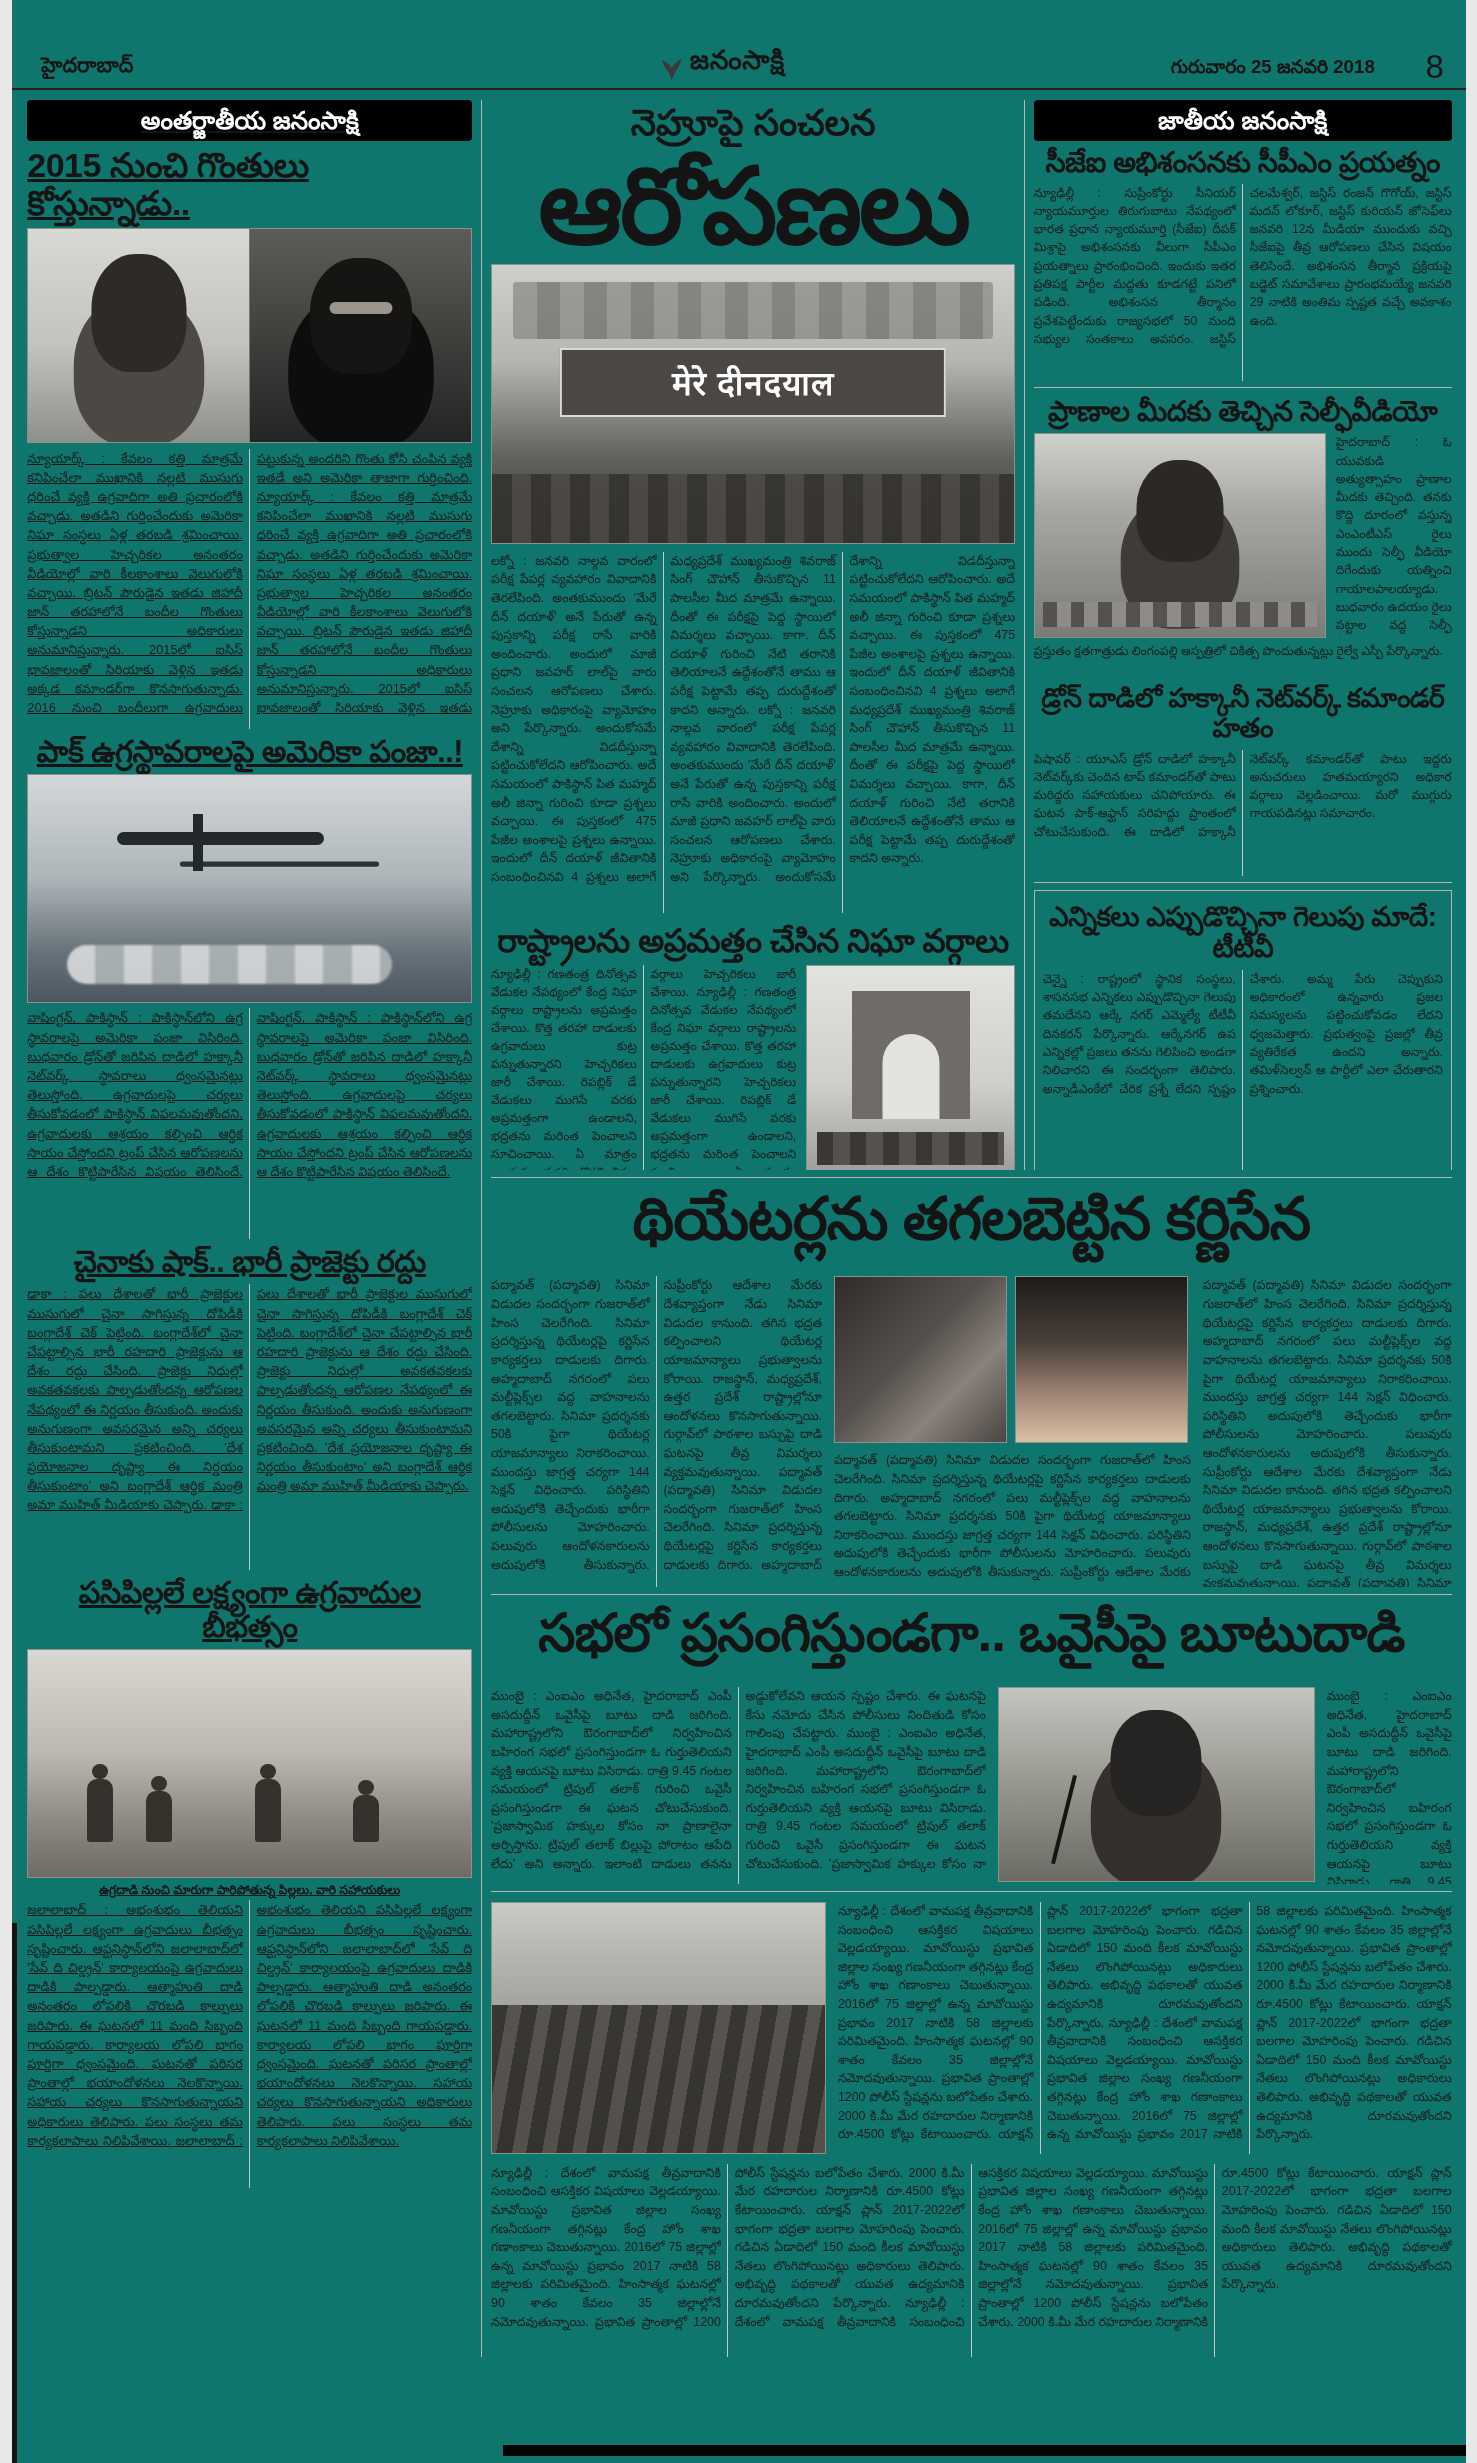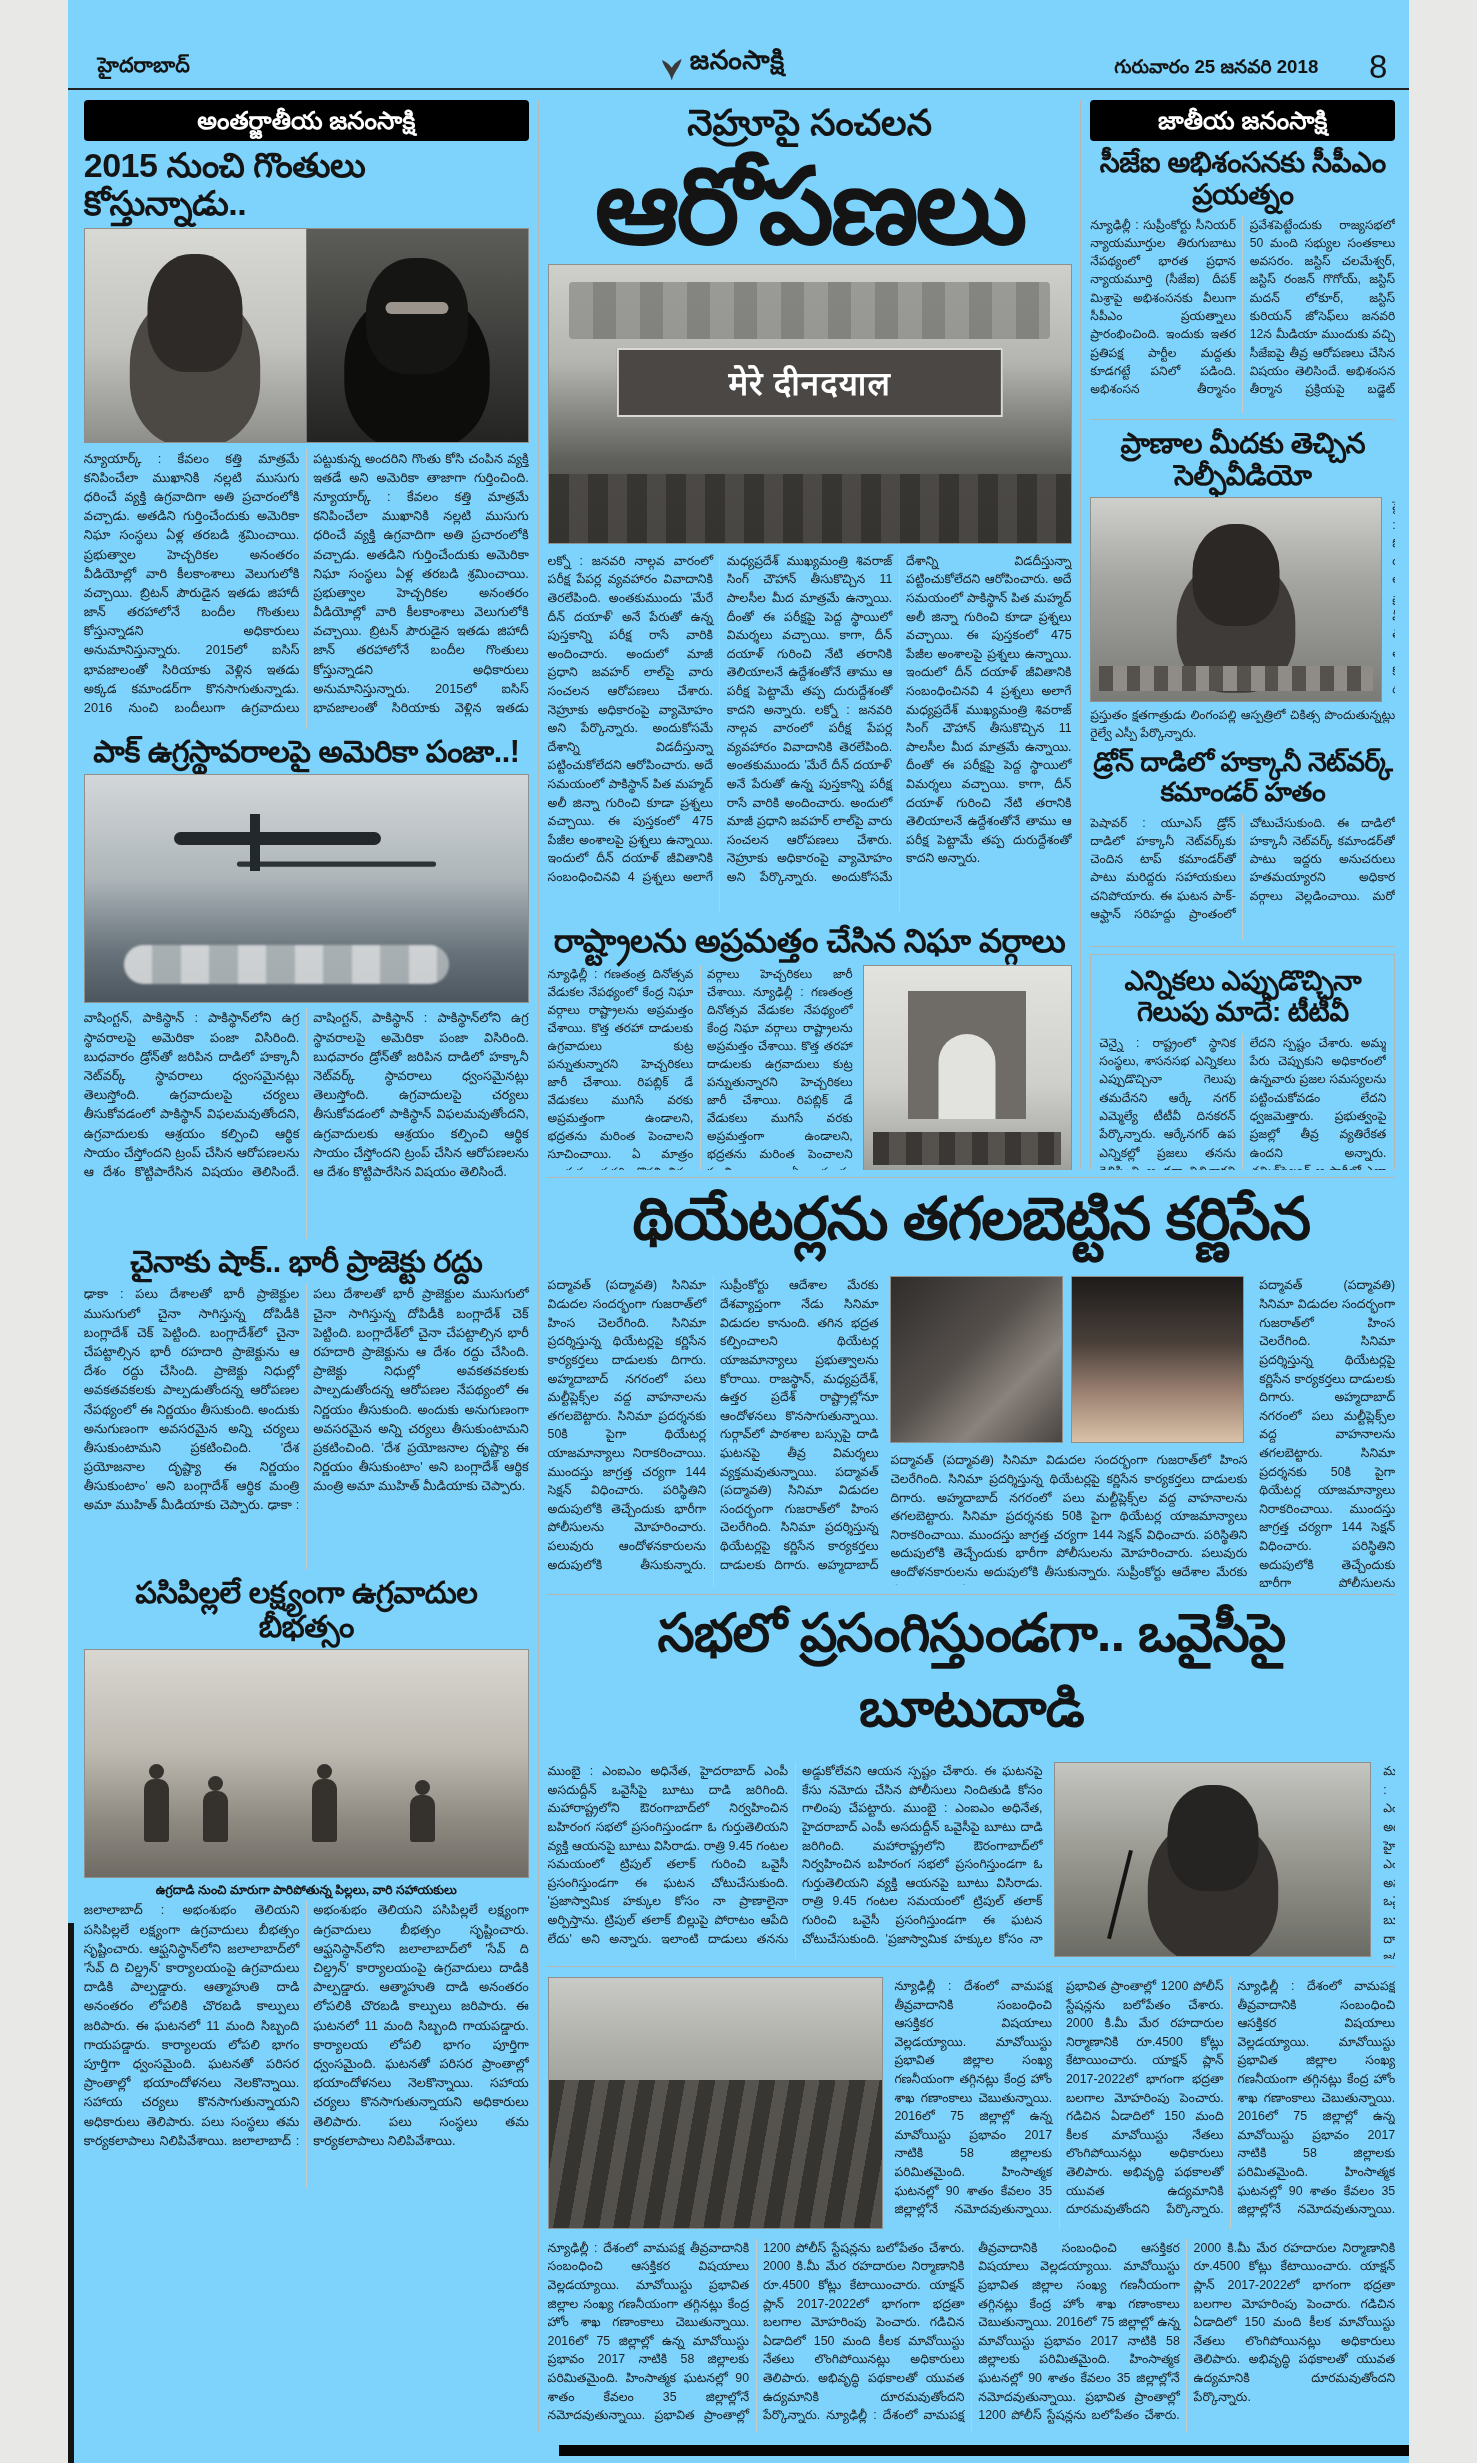--- a/index.html
+++ b/index.html
@@ -1,31 +1,31 @@
 <!DOCTYPE html>
 <html><head>
 <meta charset="utf-8">
 <style>
   * { margin:0; padding:0; box-sizing:border-box; }
   html,body { background:#e8e8e6; }
   body { font-family:"Liberation Sans", sans-serif; color:#141414; }
-  .page { position:relative; width:1341px; height:2464px; margin:0 auto; background:#7dd3fc; overflow:hidden; }
+  .page { position:relative; width:1454px; height:2464px; margin:0 auto; background:#0f766e; overflow:hidden; }
 
   
   .topbar { display:flex; align-items:flex-end; padding:45px 21.7px 5.9px 29.6px; border-bottom:2px solid #222; }
   .edition { font-size:20.7px; font-weight:bold; width:325px; }
   .masthead { flex:1; text-align:center; font-size:26.6px; font-weight:bold; letter-spacing:0.5px; display:flex; align-items:flex-end; justify-content:center; gap:5.9px; }
   .masthead svg { display:inline-block; }
   .dateblock { width:296px; text-align:right; font-size:18.7px; font-weight:bold; }
   .pagenum { width:69px; text-align:right; font-size:33px; font-weight:normal; line-height:0.9; padding-left:13.8px; }
 
   
   .content { display:flex; padding:9.9px 13.8px 0 15.8px; }
   .vrule { width:1px; background:#b8b8b4; margin:0 8.9px; }
-  .col-left { width:445px; flex:none; }
+  .col-left { width:445px; flex:none;text-decoration:underline; }
   .main-right { flex:1; min-width:0; }
   .top-band { display:flex; height:1070px; overflow:hidden; }
   .col-center { width:524px; flex:none; }
   .col-right { flex:1; min-width:0; }
   .hr { border-top:1px solid #b5b5b1; margin:6.9px 0; }
   .boxed { border:1px solid #b5b5b1; padding:5.9px 7.9px; }
 
   
   .banner { height:41px; line-height:41px; background:#000; color:#fff; font-size:24.6px; font-weight:bold; text-align:center; border-radius:3.9px; position:relative; margin-bottom:3.9px; }
   .banner.tail-right::after { content:""; position:absolute; right:-14.8px; top:4.9px; border:15.8px solid transparent; border-left:14.8px solid #000; }

